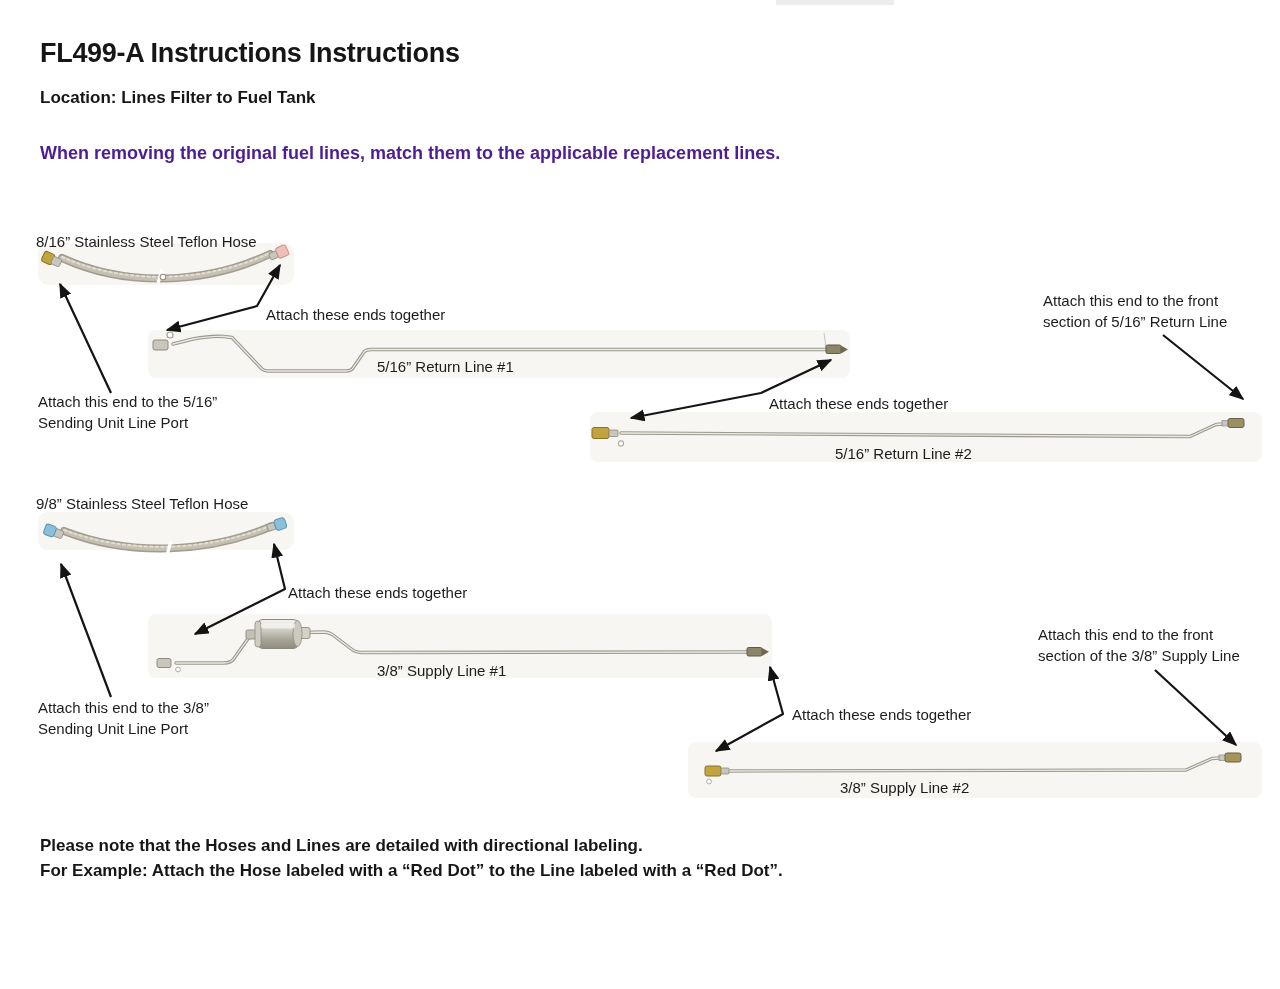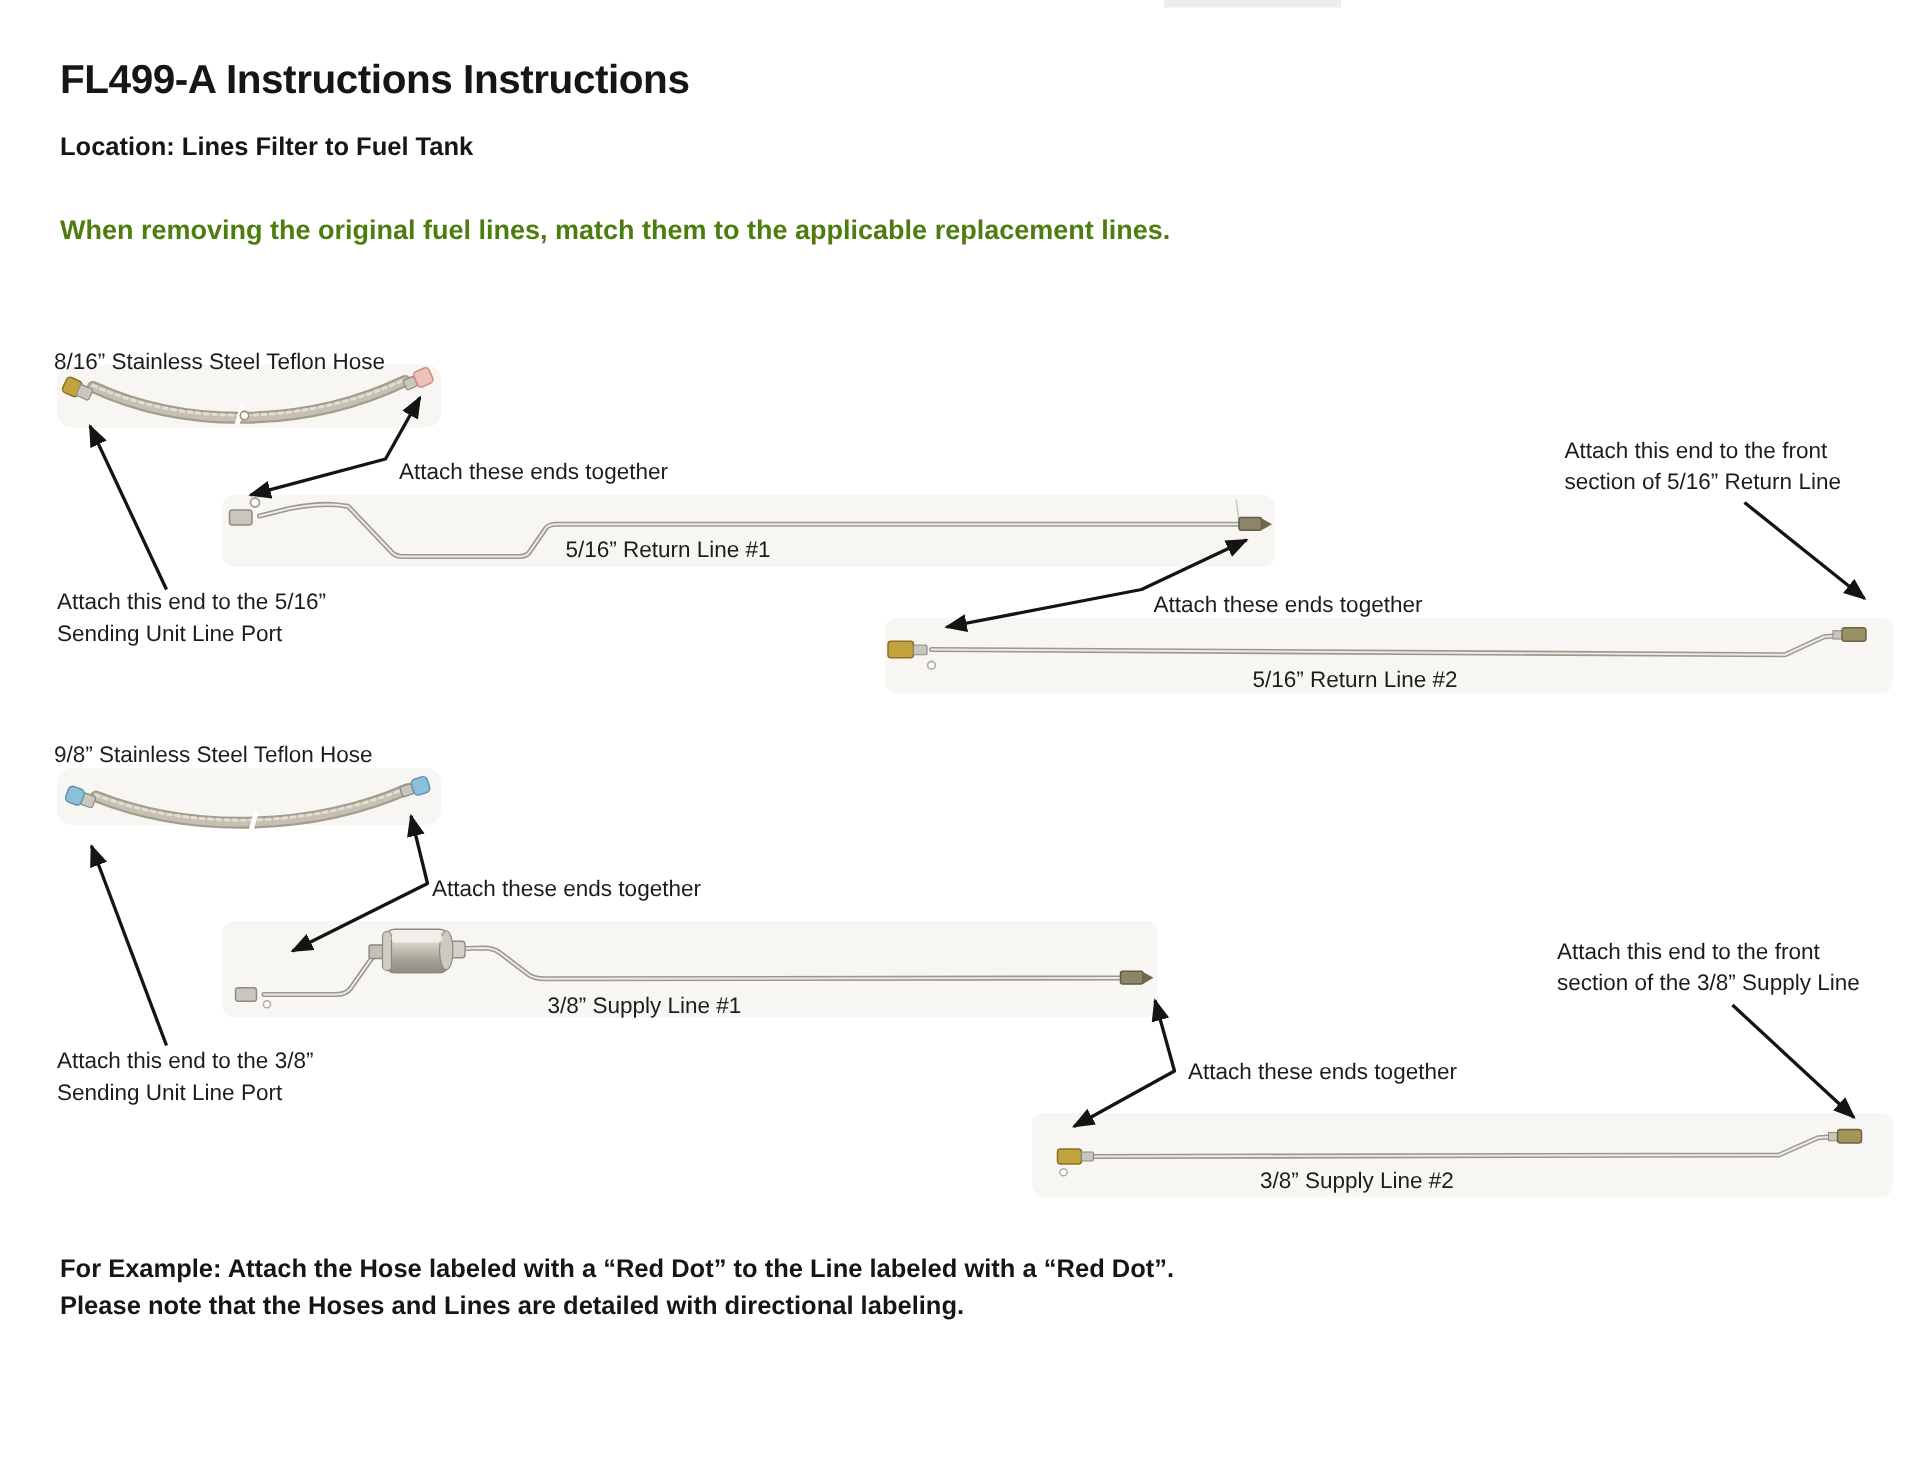--- a/index.html
+++ b/index.html
@@ -1,21 +1,21 @@
 <!DOCTYPE html>
 <html><head>
 <meta charset="utf-8">
 <style>
   html,body{margin:0;padding:0;background:#ffffff;}
   body{width:1280px;height:989px;position:relative;overflow:hidden;
        font-family:"Liberation Sans", sans-serif;color:#1a1a1a;}
   .abs{position:absolute;}
   .title{font-size:27px;font-weight:bold;letter-spacing:-0.3px;color:#161616;}
   .sub{font-size:17px;font-weight:bold;color:#161616;}
-  .intro{font-size:18px;font-weight:bold;color:#4d7c0f;}
+  .intro{font-size:18px;font-weight:bold;color:#4c1d95;}
   .lbl{font-size:15px;color:#1c1c1c;line-height:21px;white-space:nowrap;}
   .note{font-size:17px;font-weight:bold;line-height:24.5px;color:#161616;}
   svg{position:absolute;left:0;top:0;}
   .patch{fill:#f7f6f3;}
   .line-outer{fill:none;stroke:#9b988d;stroke-width:3.4;stroke-linejoin:round;stroke-linecap:round;}
   .line-inner{fill:none;stroke:#eceae3;stroke-width:1.3;stroke-linejoin:round;stroke-linecap:round;}
   .hose-outer{fill:none;stroke:#a39d90;stroke-width:8;stroke-linecap:round;}
   .hose-mid{fill:none;stroke:#c6c0b2;stroke-width:5;stroke-linecap:round;}
   .hose-core{fill:none;stroke:#e3ded1;stroke-width:2;stroke-linecap:round;stroke-dasharray:2.5,3;}
   .arrow{fill:none;stroke:#141414;stroke-width:2.2;stroke-linejoin:round;}
@@ -151,28 +151,28 @@
 </div>
 <div class="abs lbl" style="left:1043px;top:290px;">
   <div>Attach this end to the front</div>
   <div>section of 5/16” Return Line</div>
 </div>
 <div class="abs lbl" style="left:769px;top:393px;">Attach these ends together</div>
 <div class="abs lbl" style="left:835px;top:443px;">5/16” Return Line #2</div>
 
 <div class="abs lbl" style="left:36px;top:493px;">9/8” Stainless Steel Teflon Hose</div>
 <div class="abs lbl" style="left:288px;top:582px;">Attach these ends together</div>
-<div class="abs lbl" style="left:365px;top:660px;">3/8” Supply Line #1</div>
+<div class="abs lbl" style="left:377px;top:660px;">3/8” Supply Line #1</div>
 <div class="abs lbl" style="left:38px;top:697px;">
   <div>Attach this end to the 3/8”</div>
   <div>Sending Unit Line Port</div>
 </div>
 <div class="abs lbl" style="left:1038px;top:624px;">
   <div>Attach this end to the front</div>
   <div>section of the 3/8” Supply Line</div>
 </div>
 <div class="abs lbl" style="left:792px;top:704px;">Attach these ends together</div>
 <div class="abs lbl" style="left:840px;top:777px;">3/8” Supply Line #2</div>
 
 <div class="abs note" style="left:40px;top:834px;">
+  <div>Please note that the Hoses and Lines are detailed with directional labeling.</div>
   <div>For Example: Attach the Hose labeled with a “Red Dot” to the Line labeled with a “Red Dot”.</div>
-  <div>Please note that the Hoses and Lines are detailed with directional labeling.</div>
 </div>
 
 </body></html>

